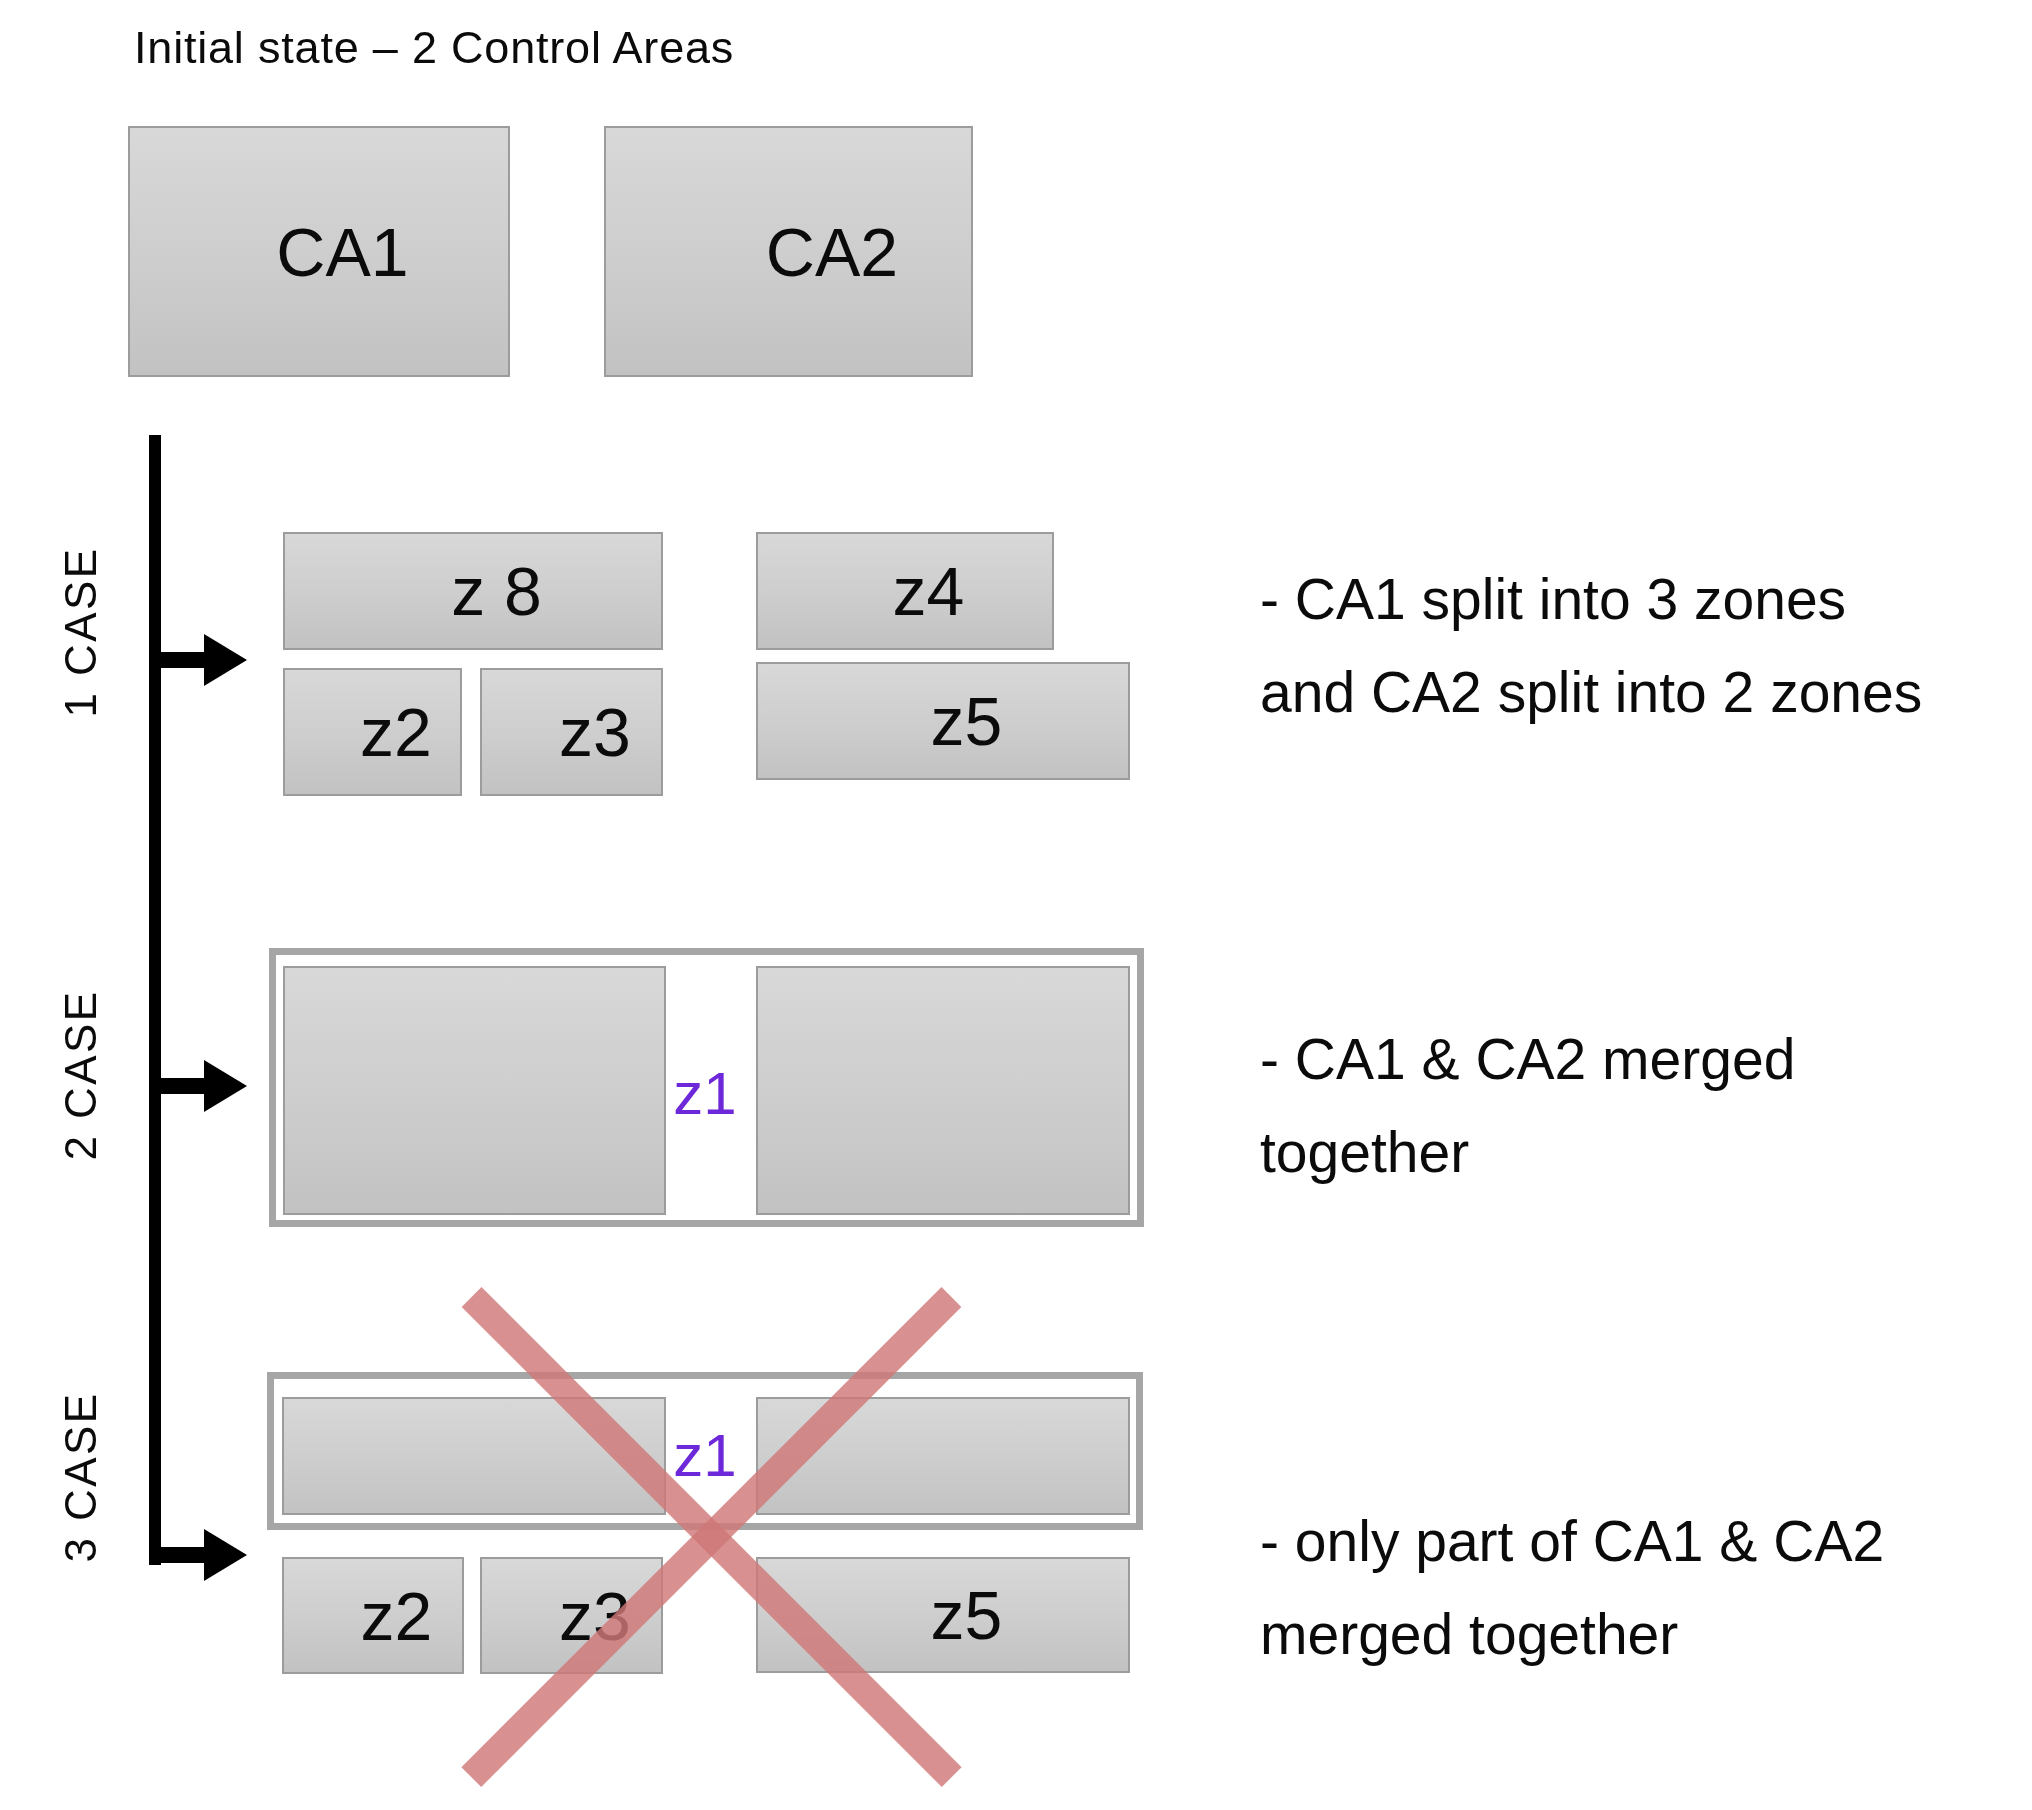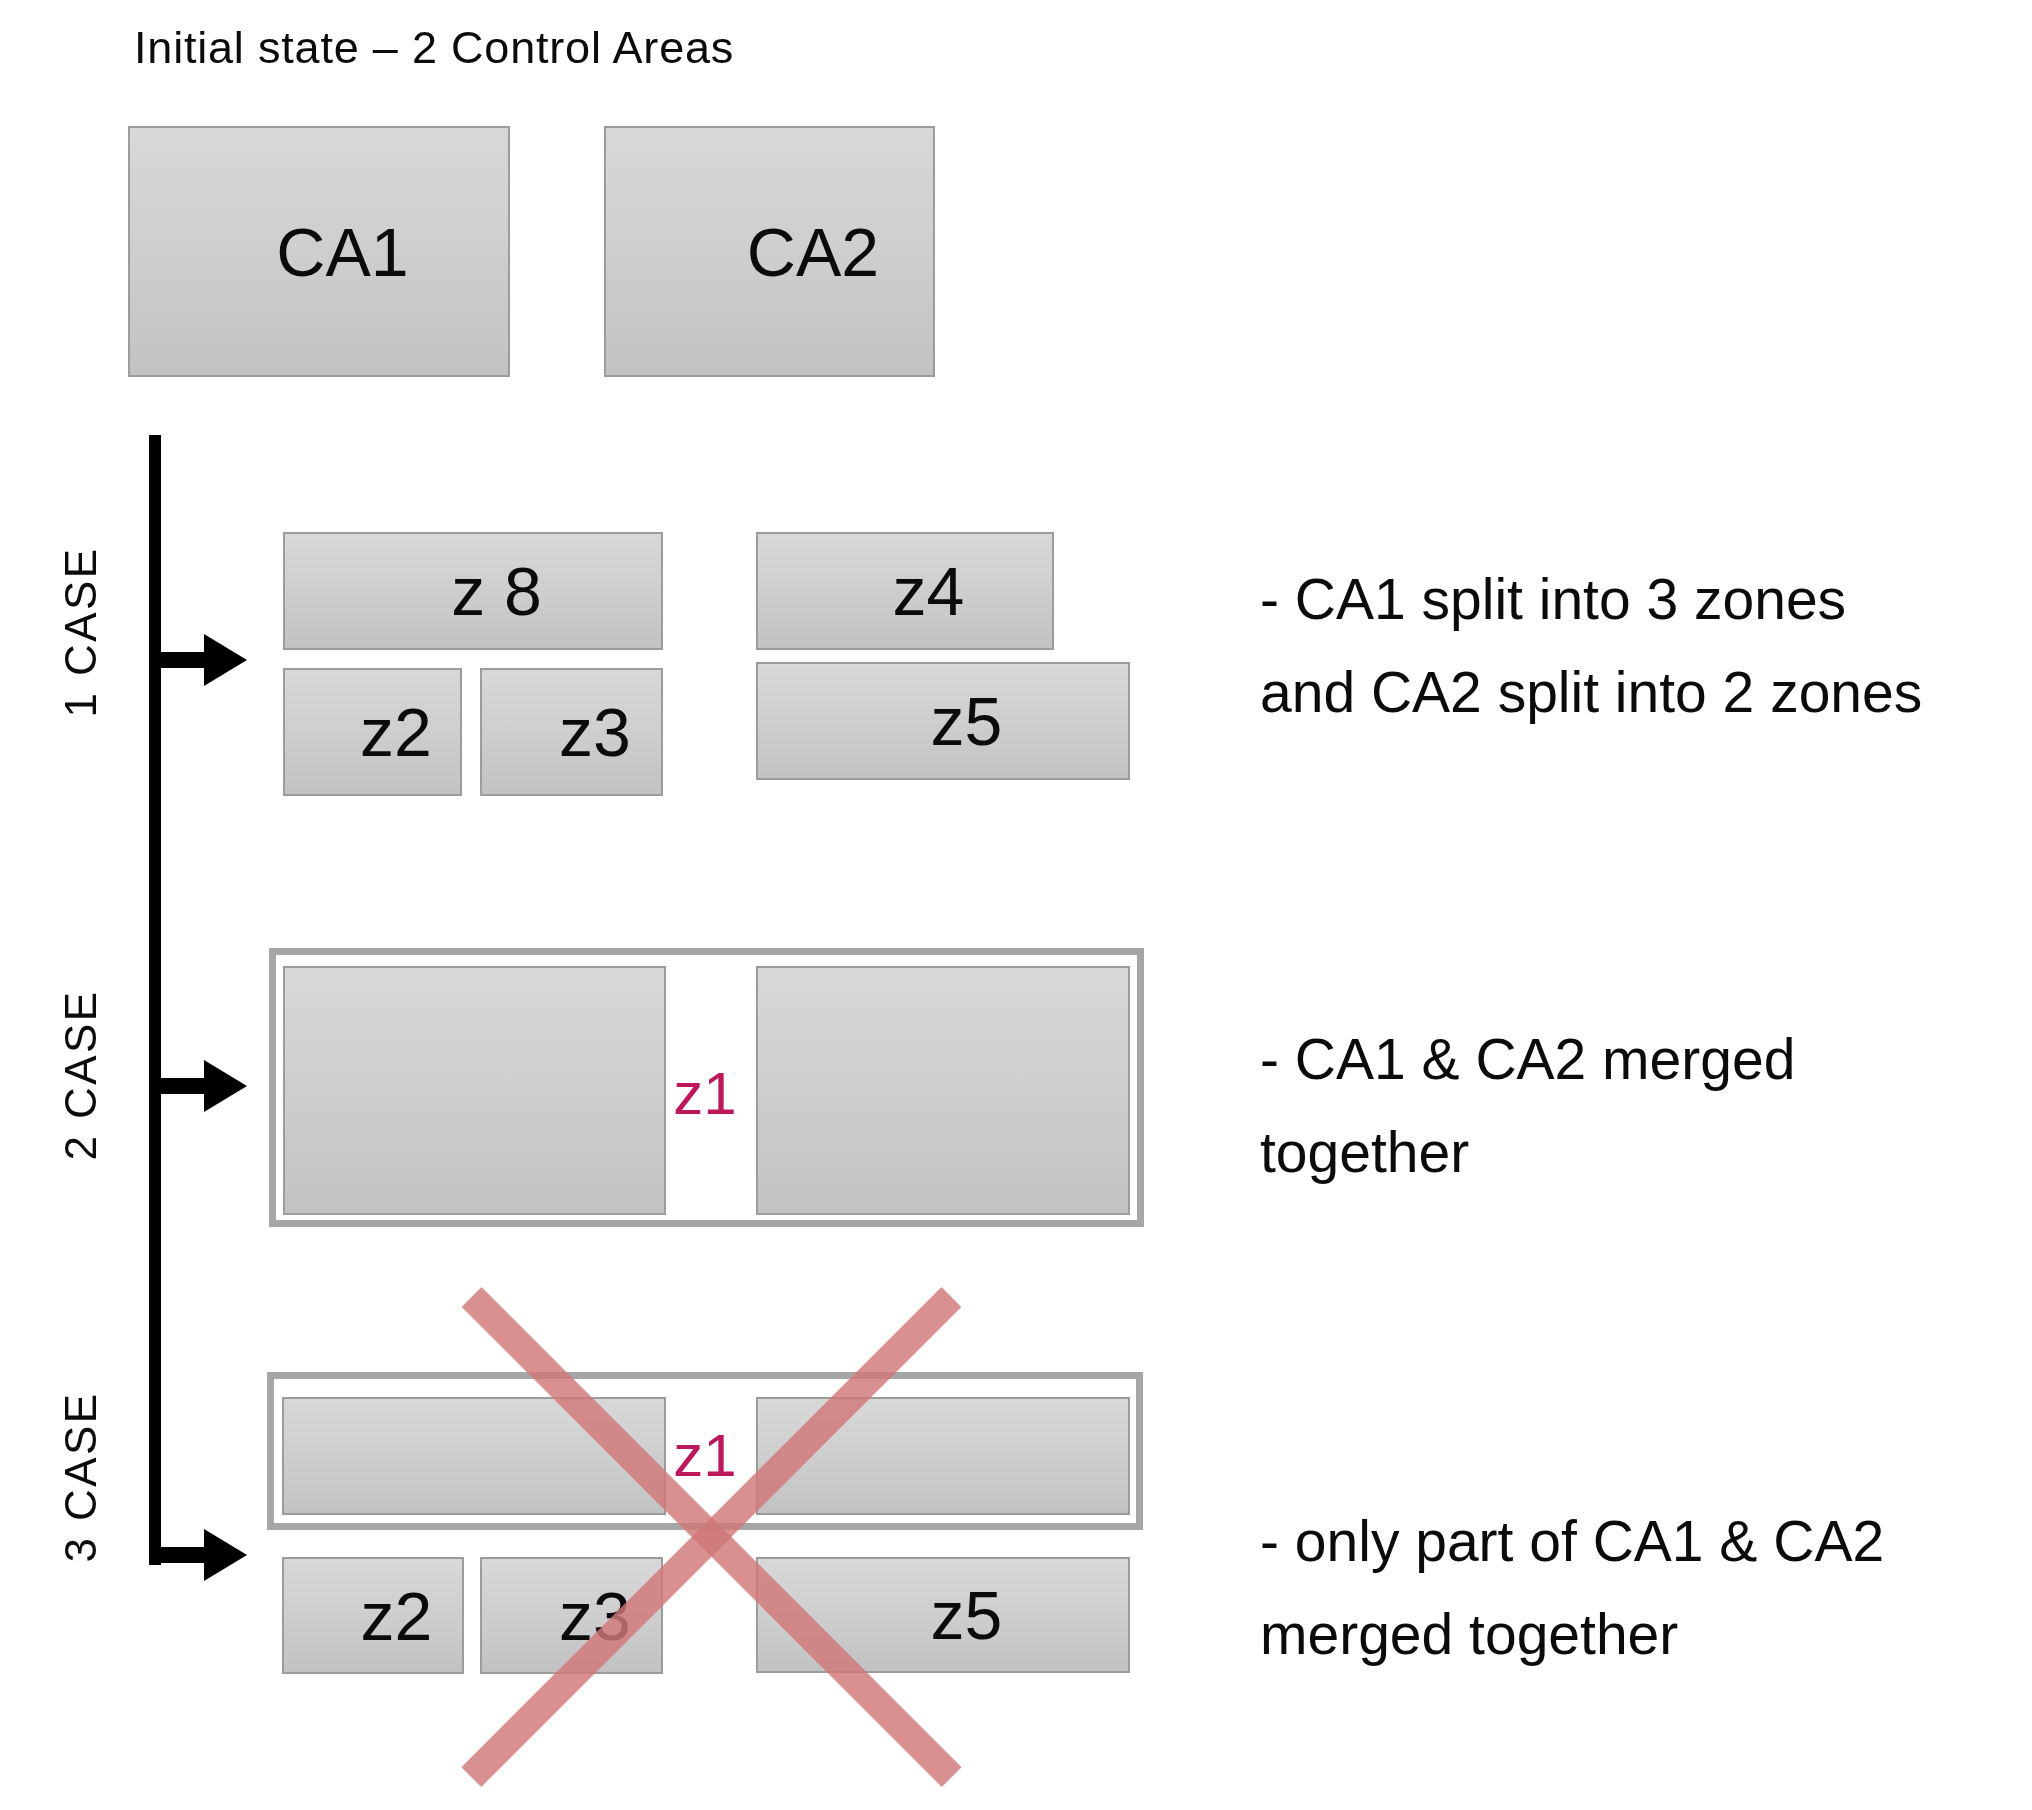--- a/index.html
+++ b/index.html
@@ -43,21 +43,21 @@
 
   
   .case-label{
     position:absolute;left:81px;transform:translate(-50%,-50%) rotate(-90deg);
     font-size:44px;letter-spacing:2.4px;white-space:nowrap;color:#0b0b0b;
   }
 
   
   .zfloat{
     position:absolute;width:78px;text-align:center;
-    font-size:60px;color:#be185d;
+    font-size:60px;color:#6d28d9;
   }
 
   
   .annot{
     position:absolute;left:1260px;width:774px;
     font-size:57px;line-height:93px;color:#0b0b0b;
   }
 
   
   .cross-stroke{
@@ -70,21 +70,21 @@
 </head>
 <body>
 
 <div id="stage">
 
   <div class="title">Initial state – 2 Control Areas</div>
 
   <div class="gbox" style="left:128px;top:126px;width:382px;height:251px;">
     <span class="calabel">CA1</span>
   </div>
-  <div class="gbox" style="left:604px;top:126px;width:331px;height:251px;padding-left:40px;">
+  <div class="gbox" style="left:604px;top:126px;width:369px;height:251px;padding-left:40px;">
     <span class="calabel">CA2</span>
   </div>
 
   <div class="vline"></div>
 
   <div class="arrow-shaft" style="left:158px;top:652px;width:47px;"></div>
   <div class="arrow-head" style="left:204px;top:634px;"></div>
 
   <div class="arrow-shaft" style="left:158px;top:1078px;width:47px;"></div>
   <div class="arrow-head" style="left:204px;top:1060px;"></div>

